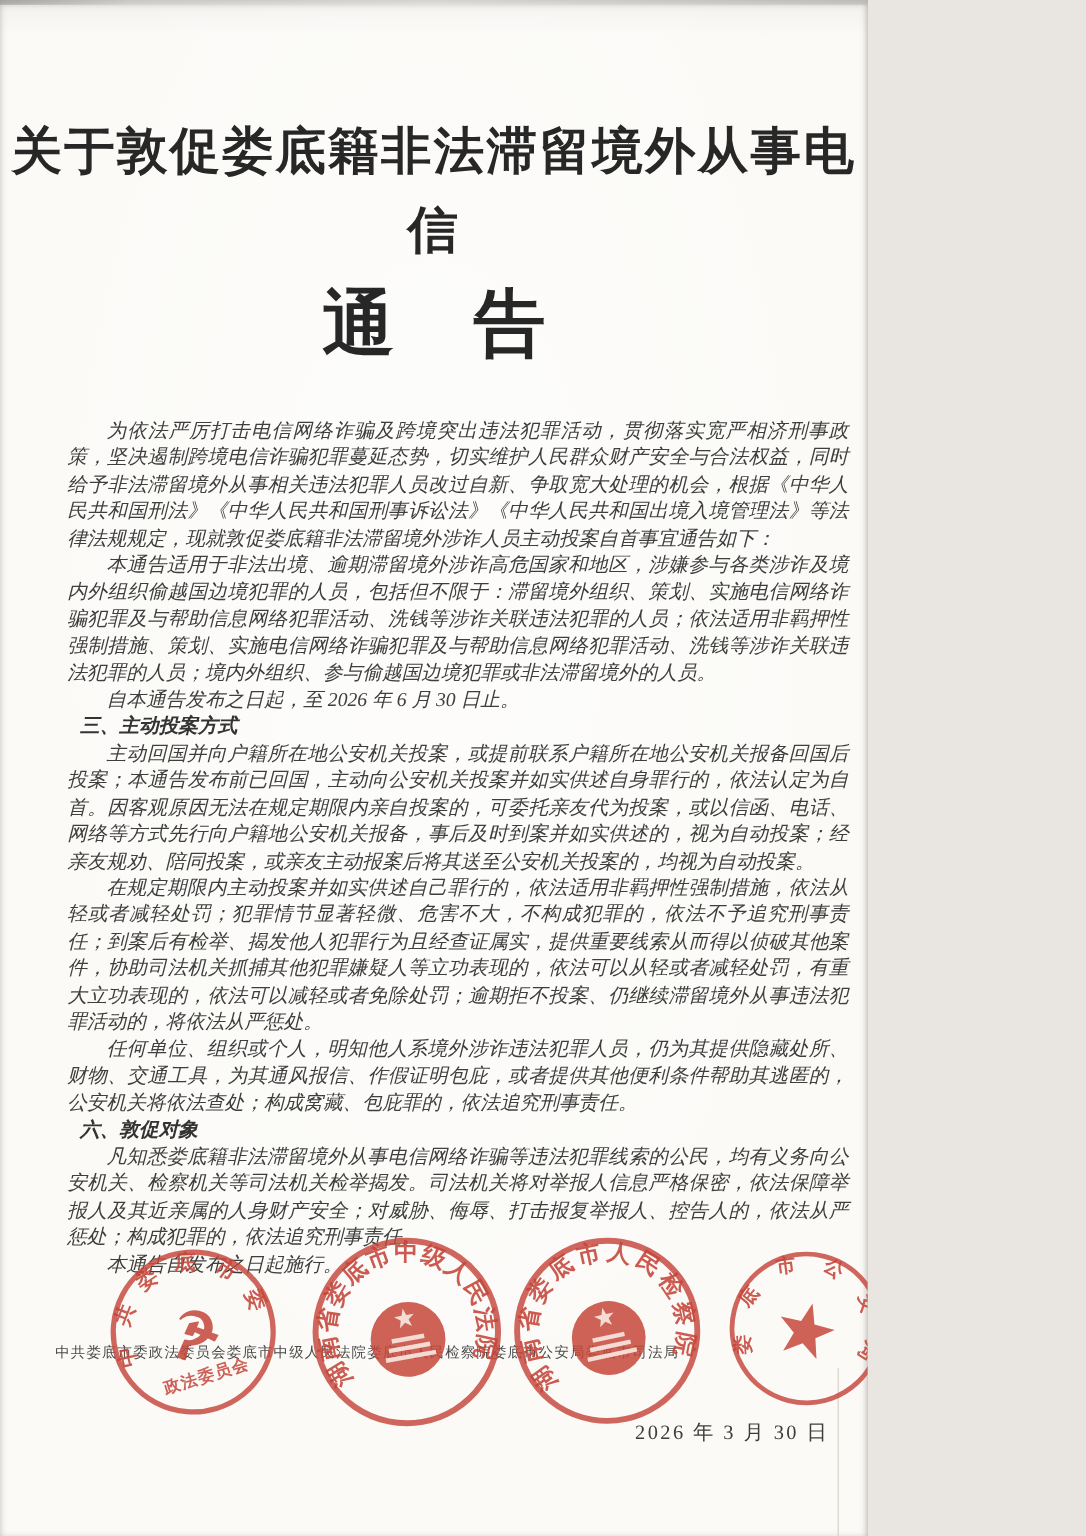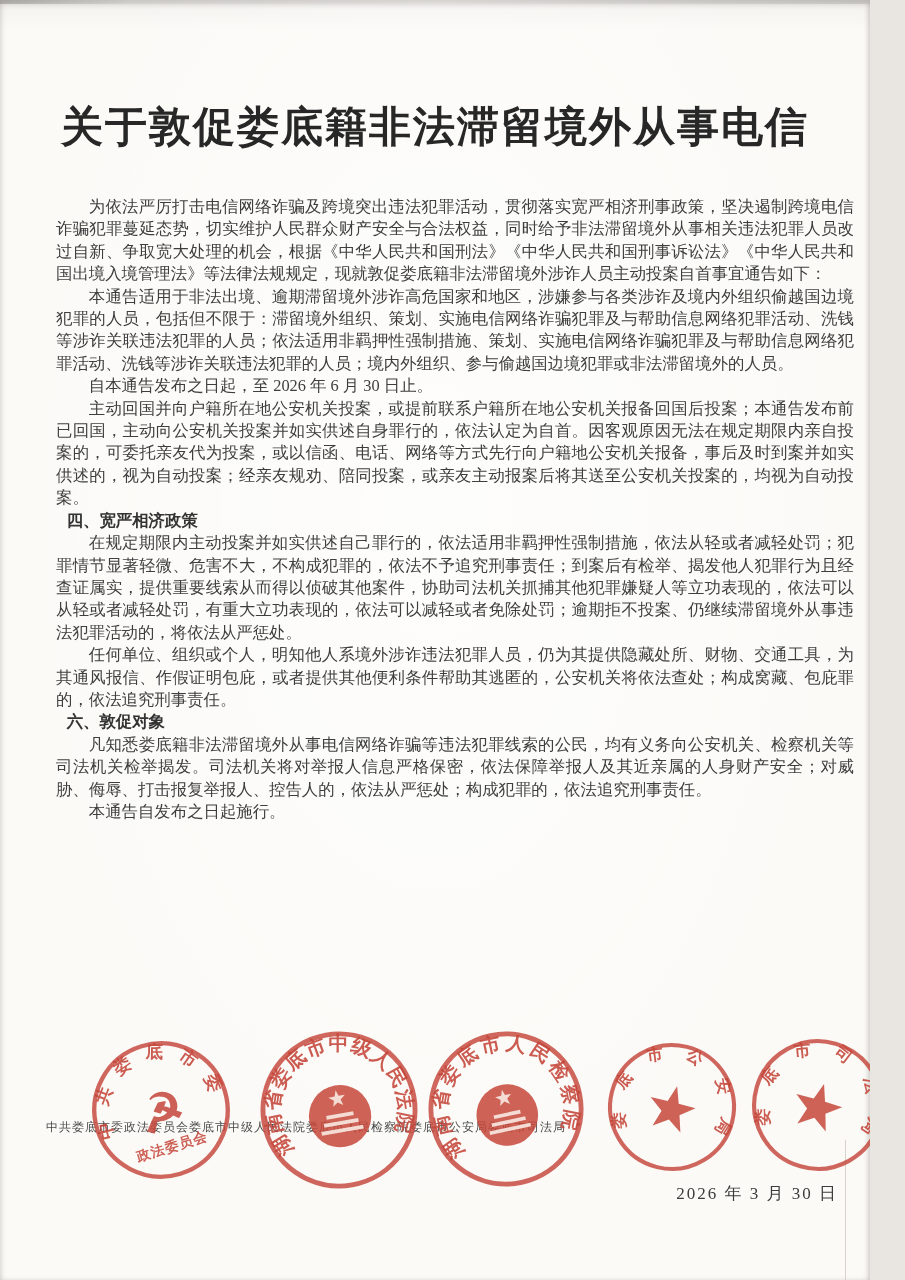--- a/index.html
+++ b/index.html
@@ -4,39 +4,39 @@
 <style>
   :root{
     --seal-red:#c5463a;
     --text:#3e3e3e;
     --paper:#fbfaf7;
   }
   *{margin:0;padding:0;box-sizing:border-box;}
   html,body{width:905px;height:1280px;overflow:hidden;}
   body{font-family:"Liberation Serif","DejaVu Serif",serif;background:#e9e6e2;}
   .page{
-    position:relative;width:870px;height:1280px;
+    position:relative;width:723px;height:1280px;
     background:
       radial-gradient(ellipse at 50% 40%, rgba(255,255,255,.6), rgba(0,0,0,0) 70%),
       linear-gradient(180deg,#f3f1ee 0,var(--paper) 30px,var(--paper) 100%);
     box-shadow:inset 0 3px 6px rgba(90,88,86,.35), inset -2px 0 4px rgba(120,116,112,.12);
     overflow:hidden;
   }
   .scan-edge-top{position:absolute;top:0;left:0;width:100%;height:4px;
     background:linear-gradient(90deg,#8f8c89,#cfccc8 15%,#e4e1dd 50%,#b9b6b2);opacity:.55;}
   .scan-line-right{position:absolute;right:24px;top:1140px;width:1px;height:140px;background:#d8d2cb;}
 
   .title-block{padding-top:94px;text-align:center;color:#272727;}
   .title-line{font-size:42px;font-weight:bold;line-height:66px;letter-spacing:2px;}
   .doc-type{font-size:60px;font-weight:bold;line-height:84px;margin-top:2px;
     letter-spacing:1.1em;text-indent:1.1em;}
 
   .body-text{margin:36px 16px 0 56px;font-size:16.4px;line-height:22.4px;
     color:var(--text);text-align:justify;}
-  .body-text p{text-indent:2em;}
+  .body-text p{text-indent:2em;font-style:italic;}
   .body-text p.heading{font-weight:bold;text-indent:.65em;color:#333;}
 
   .seal-zone{position:absolute;left:0;top:1025px;width:905px;height:180px;}
   .signatories{position:absolute;left:46px;right:48px;top:94px;
     display:flex;justify-content:flex-start;font-size:12px;color:#4a4a4a;letter-spacing:1px;}
   .seal{position:absolute;overflow:visible;}
   .seal-ring{fill:none;stroke:var(--seal-red);stroke-width:4;opacity:.82;}
   .seal text{fill:var(--seal-red);font-family:"Liberation Serif","DejaVu Serif",serif;font-weight:bold;}
   .ring-text{font-size:16px;text-anchor:middle;opacity:.88;}
   .ls-party{letter-spacing:13px;}
@@ -52,32 +52,33 @@
 </style>
 </head>
 <body>
 
 <div class="page">
   <div class="scan-edge-top"></div>
   <div class="scan-line-right"></div>
 
   <div class="title-block">
     <div class="title-line">关于敦促娄底籍非法滞留境外从事电信</div>
+    <div class="doc-type">通告</div>
   </div>
 
   <div class="body-text">
     <p>为依法严厉打击电信网络诈骗及跨境突出违法犯罪活动，贯彻落实宽严相济刑事政策，坚决遏制跨境电信诈骗犯罪蔓延态势，切实维护人民群众财产安全与合法权益，同时给予非法滞留境外从事相关违法犯罪人员改过自新、争取宽大处理的机会，根据《中华人民共和国刑法》《中华人民共和国刑事诉讼法》《中华人民共和国出境入境管理法》等法律法规规定，现就敦促娄底籍非法滞留境外涉诈人员主动投案自首事宜通告如下：</p>
 
     <p>本通告适用于非法出境、逾期滞留境外涉诈高危国家和地区，涉嫌参与各类涉诈及境内外组织偷越国边境犯罪的人员，包括但不限于：滞留境外组织、策划、实施电信网络诈骗犯罪及与帮助信息网络犯罪活动、洗钱等涉诈关联违法犯罪的人员；依法适用非羁押性强制措施、策划、实施电信网络诈骗犯罪及与帮助信息网络犯罪活动、洗钱等涉诈关联违法犯罪的人员；境内外组织、参与偷越国边境犯罪或非法滞留境外的人员。</p>
 
     <p>自本通告发布之日起，至 2026 年 6 月 30 日止。</p>
 
+    <p class="heading">三、主动投案方式</p>
     <p>主动回国并向户籍所在地公安机关投案，或提前联系户籍所在地公安机关报备回国后投案；本通告发布前已回国，主动向公安机关投案并如实供述自身罪行的，依法认定为自首。因客观原因无法在规定期限内亲自投案的，可委托亲友代为投案，或以信函、电话、网络等方式先行向户籍地公安机关报备，事后及时到案并如实供述的，视为自动投案；经亲友规劝、陪同投案，或亲友主动报案后将其送至公安机关投案的，均视为自动投案。</p>
 
-    <p class="heading">四、宽严相济政策</p>
     <p>在规定期限内主动投案并如实供述自己罪行的，依法适用非羁押性强制措施，依法从轻或者减轻处罚；犯罪情节显著轻微、危害不大，不构成犯罪的，依法不予追究刑事责任；到案后有检举、揭发他人犯罪行为且经查证属实，提供重要线索从而得以侦破其他案件，协助司法机关抓捕其他犯罪嫌疑人等立功表现的，依法可以从轻或者减轻处罚，有重大立功表现的，依法可以减轻或者免除处罚；逾期拒不投案、仍继续滞留境外从事违法犯罪活动的，将依法从严惩处。</p>
 
     <p>任何单位、组织或个人，明知他人系境外涉诈违法犯罪人员，仍为其提供隐藏处所、财物、交通工具，为其通风报信、作假证明包庇，或者提供其他便利条件帮助其逃匿的，公安机关将依法查处；构成窝藏、包庇罪的，依法追究刑事责任。</p>
 
     <p class="heading">六、敦促对象</p>
     <p>凡知悉娄底籍非法滞留境外从事电信网络诈骗等违法犯罪线索的公民，均有义务向公安机关、检察机关等司法机关检举揭发。司法机关将对举报人信息严格保密，依法保障举报人及其近亲属的人身财产安全；对威胁、侮辱、打击报复举报人、控告人的，依法从严惩处；构成犯罪的，依法追究刑事责任。</p>
 
     <p>本通告自发布之日起施行。</p>
   </div>
 

